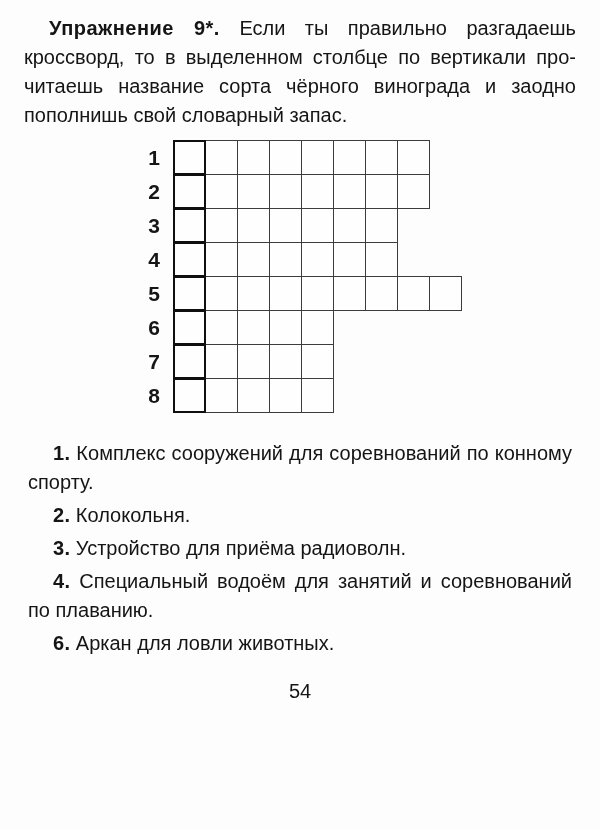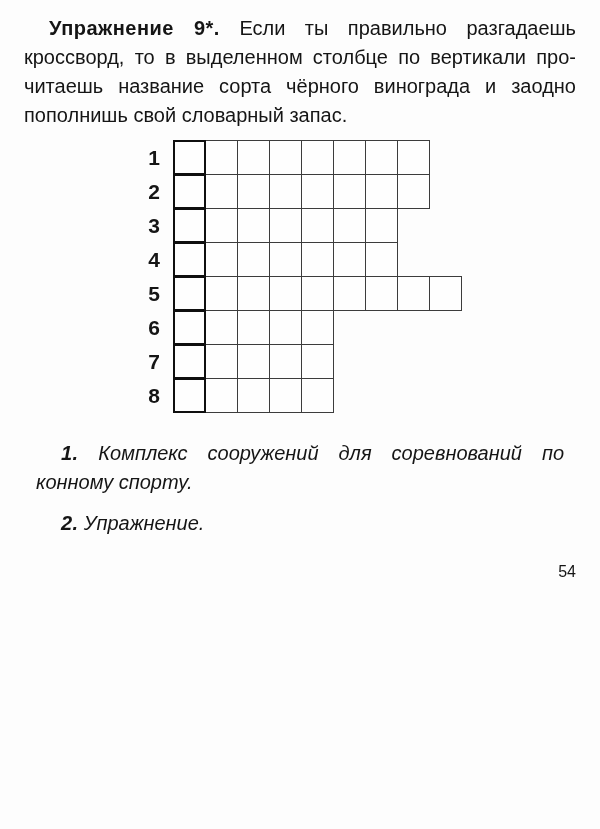--- a/index.html
+++ b/index.html
@@ -45,34 +45,33 @@
   }
   .cell + .cell { margin-left: -1px; }
   .cell.hl {
     border: 2px solid #0f0f0f;
     position: relative;
     z-index: 2;
   }
   
   .clues { margin-top: 26px; }
   .clue {
-    margin: 12px;
+    margin: 4px;
     font-size: 20px;
     line-height: 29px;
     text-align: justify;
     text-indent: 25px;
-    font-style: italic;
   }
   .clue b { letter-spacing: 0.3px; }
   
   .pagenum {
     margin-top: 19px;
-    font-size: 16px;
+    font-size: 20px;
     line-height: 29px;
-    text-align: right;
+    text-align: center;
   }
 </style>
 </head>
 <body>
 
 <div class="page">
 
   <p class="intro"><b>Упражнение 9*.</b> <span>Если ты правильно разгадаешь кроссворд, то в выделенном столбце по вертикали про­читаешь название сорта чёрного винограда и заодно пополнишь свой словарный запас.</span></p>
 
   <div class="crossword">
@@ -167,18 +166,21 @@
           <div class="cell"></div>
           <div class="cell"></div>
           <div class="cell"></div>
           <div class="cell"></div>
         </div>
     </div>
   </div>
 
   <div class="clues">
     <p class="clue"><b>1.</b> <span>Комплекс сооружений для соревнований по конному спорту.</span></p>
-    <p class="clue"><b>2.</b> <span>Упражнение.</span></p>
+    <p class="clue"><b>2.</b> <span>Колокольня.</span></p>
+    <p class="clue"><b>3.</b> <span>Устройство для приёма радиоволн.</span></p>
+    <p class="clue"><b>4.</b> <span>Специальный водоём для занятий и соревно­ваний по плаванию.</span></p>
+    <p class="clue"><b>6.</b> <span>Аркан для ловли животных.</span></p>
   </div>
 
   <div class="pagenum">54</div>
 
 </div>
 
 </body></html>

